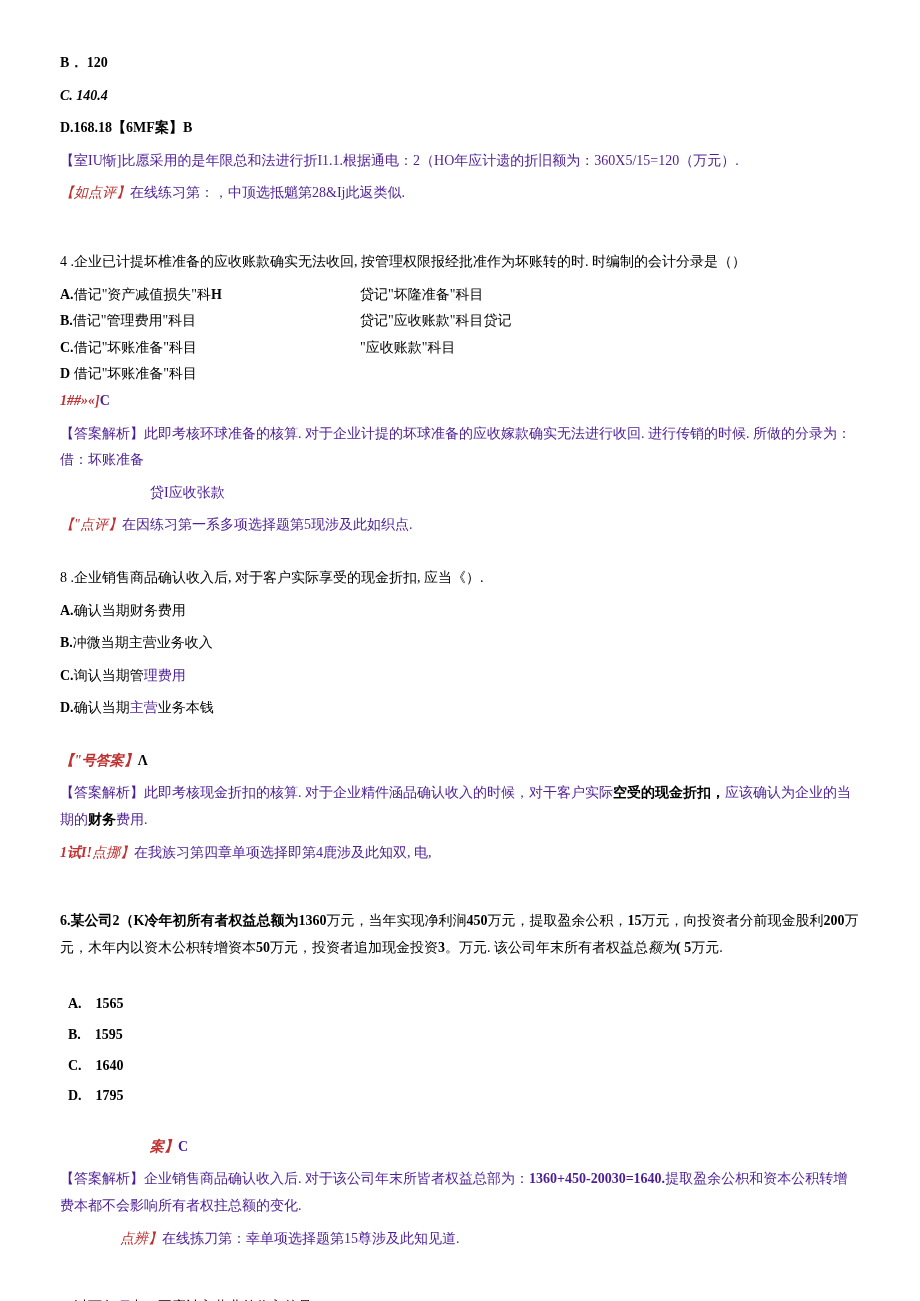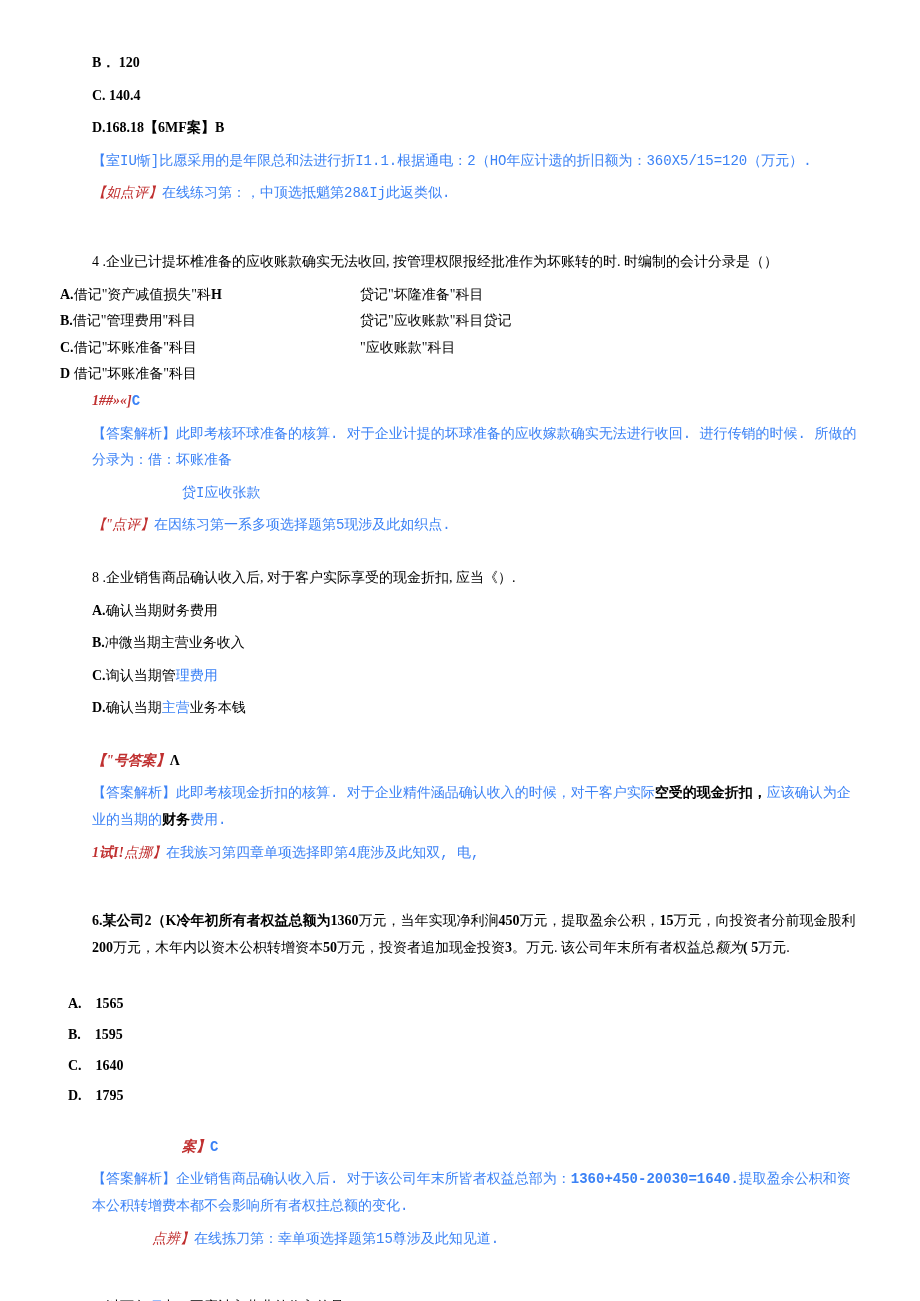--- a/index.html
+++ b/index.html
@@ -7,38 +7,38 @@
     font-size: 14px;
     line-height: 1.9;
     color: #000;
     background: #fff;
     margin: 0;
     padding: 50px 60px;
     width: 920px;
     box-sizing: border-box;
   }
   .bold { font-weight: bold; }
-  .blue { color: #3b82f6; font-family: Liberation Mono, monospace; }
+  .blue { color: #4c1d95; }
   .red { color: #c03030; font-style: italic; }
-  .block { margin-bottom: 6px; margin-left: 32px; }
+  .block { margin-bottom: 6px; }
   .gap { height: 20px; }
   .biggap { height: 36px; }
   .two-col {
     display: flex;
   }
   .two-col .left { width: 300px; }
   .two-col .right { flex: 1; }
   .indent { padding-left: 90px; }
   .option { margin: 4px 8px; }
 </style>
 </head>
 <body>
 
 <div class="block bold">B． 120</div>
-<div class="block bold" style="font-family:serif;"><span>C. 140.4</span></div>
+<div class="block bold" style="font-style:italic; font-family:serif;"><span>C. 140.4</span></div>
 <div class="block bold">
   <span>D.168.18【6MF案】B</span>
 </div>
 <div class="block">
   <span class="blue">【室IU惭]</span><span class="blue">比愿采用的是年限总和法进行折I1.1.根据通电：2（HO年应计遗的折旧额为：360X5/15=120（万元）.</span>
 </div>
 <div class="block">
   <span class="red">【如点评】</span><span class="blue">在线练习第：，中顶选抵魈第28&amp;Ij此返类似.</span>
 </div>
 

